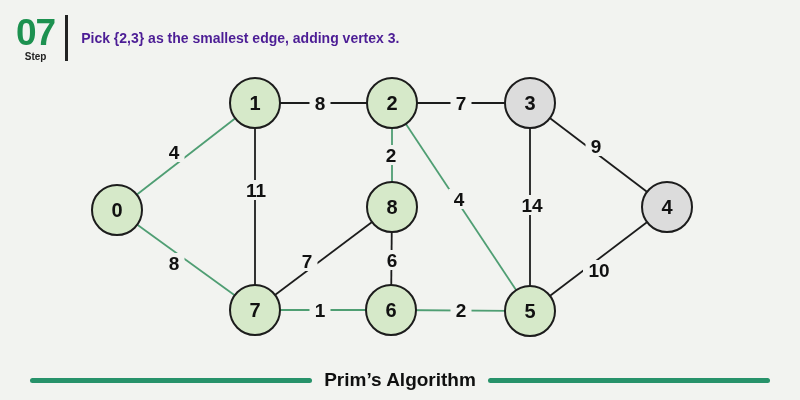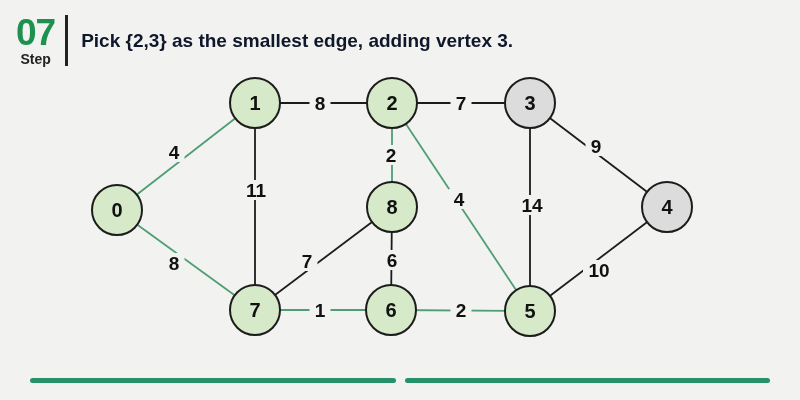--- a/index.html
+++ b/index.html
@@ -30,35 +30,35 @@
     justify-content:center;
   }
   .step-number{
     font-size:37px;
     font-weight:800;
     letter-spacing:-1px;
     line-height:1.0;
     color:var(--accent);
   }
   .step-label{
-    font-size:14px;
+    font-size:10px;
     font-weight:700;
     color:#222;
     margin-top:0px;
   }
   .divider{
     width:3px;
     background:#222;
     margin:1px 13px 1px 10px;
   }
   .description{
     align-self:center;
-    font-size:19px;
+    font-size:14px;
     font-weight:600;
-    color:#0f172a;
+    color:#4c1d95;
     white-space:nowrap;
   }
   .graph-canvas{
     position:absolute;
     left:0; top:0;
     width:800px; height:400px;
     z-index:1;
   }
   .footer{
     position:absolute;
@@ -153,14 +153,15 @@
     <circle cx="391" cy="310" r="25" fill="#d6e9c9" stroke="#1c1c1c" stroke-width="2"></circle>
     <text x="391" y="317" text-anchor="middle" font-family="&quot;Liberation Sans&quot;, sans-serif" font-size="20" font-weight="bold" fill="#111111">6</text>
     <circle cx="255" cy="310" r="25" fill="#d6e9c9" stroke="#1c1c1c" stroke-width="2"></circle>
     <text x="255" y="317" text-anchor="middle" font-family="&quot;Liberation Sans&quot;, sans-serif" font-size="20" font-weight="bold" fill="#111111">7</text>
     <circle cx="392" cy="207" r="25" fill="#d6e9c9" stroke="#1c1c1c" stroke-width="2"></circle>
     <text x="392" y="214" text-anchor="middle" font-family="&quot;Liberation Sans&quot;, sans-serif" font-size="20" font-weight="bold" fill="#111111">8</text>
   </svg>
 
 <div class="footer">
   <div class="footer-bar"></div>
+  <div class="footer-title">Prim’s Algorithm</div>
   <div class="footer-bar"></div>
 </div>
 
 </body></html>

